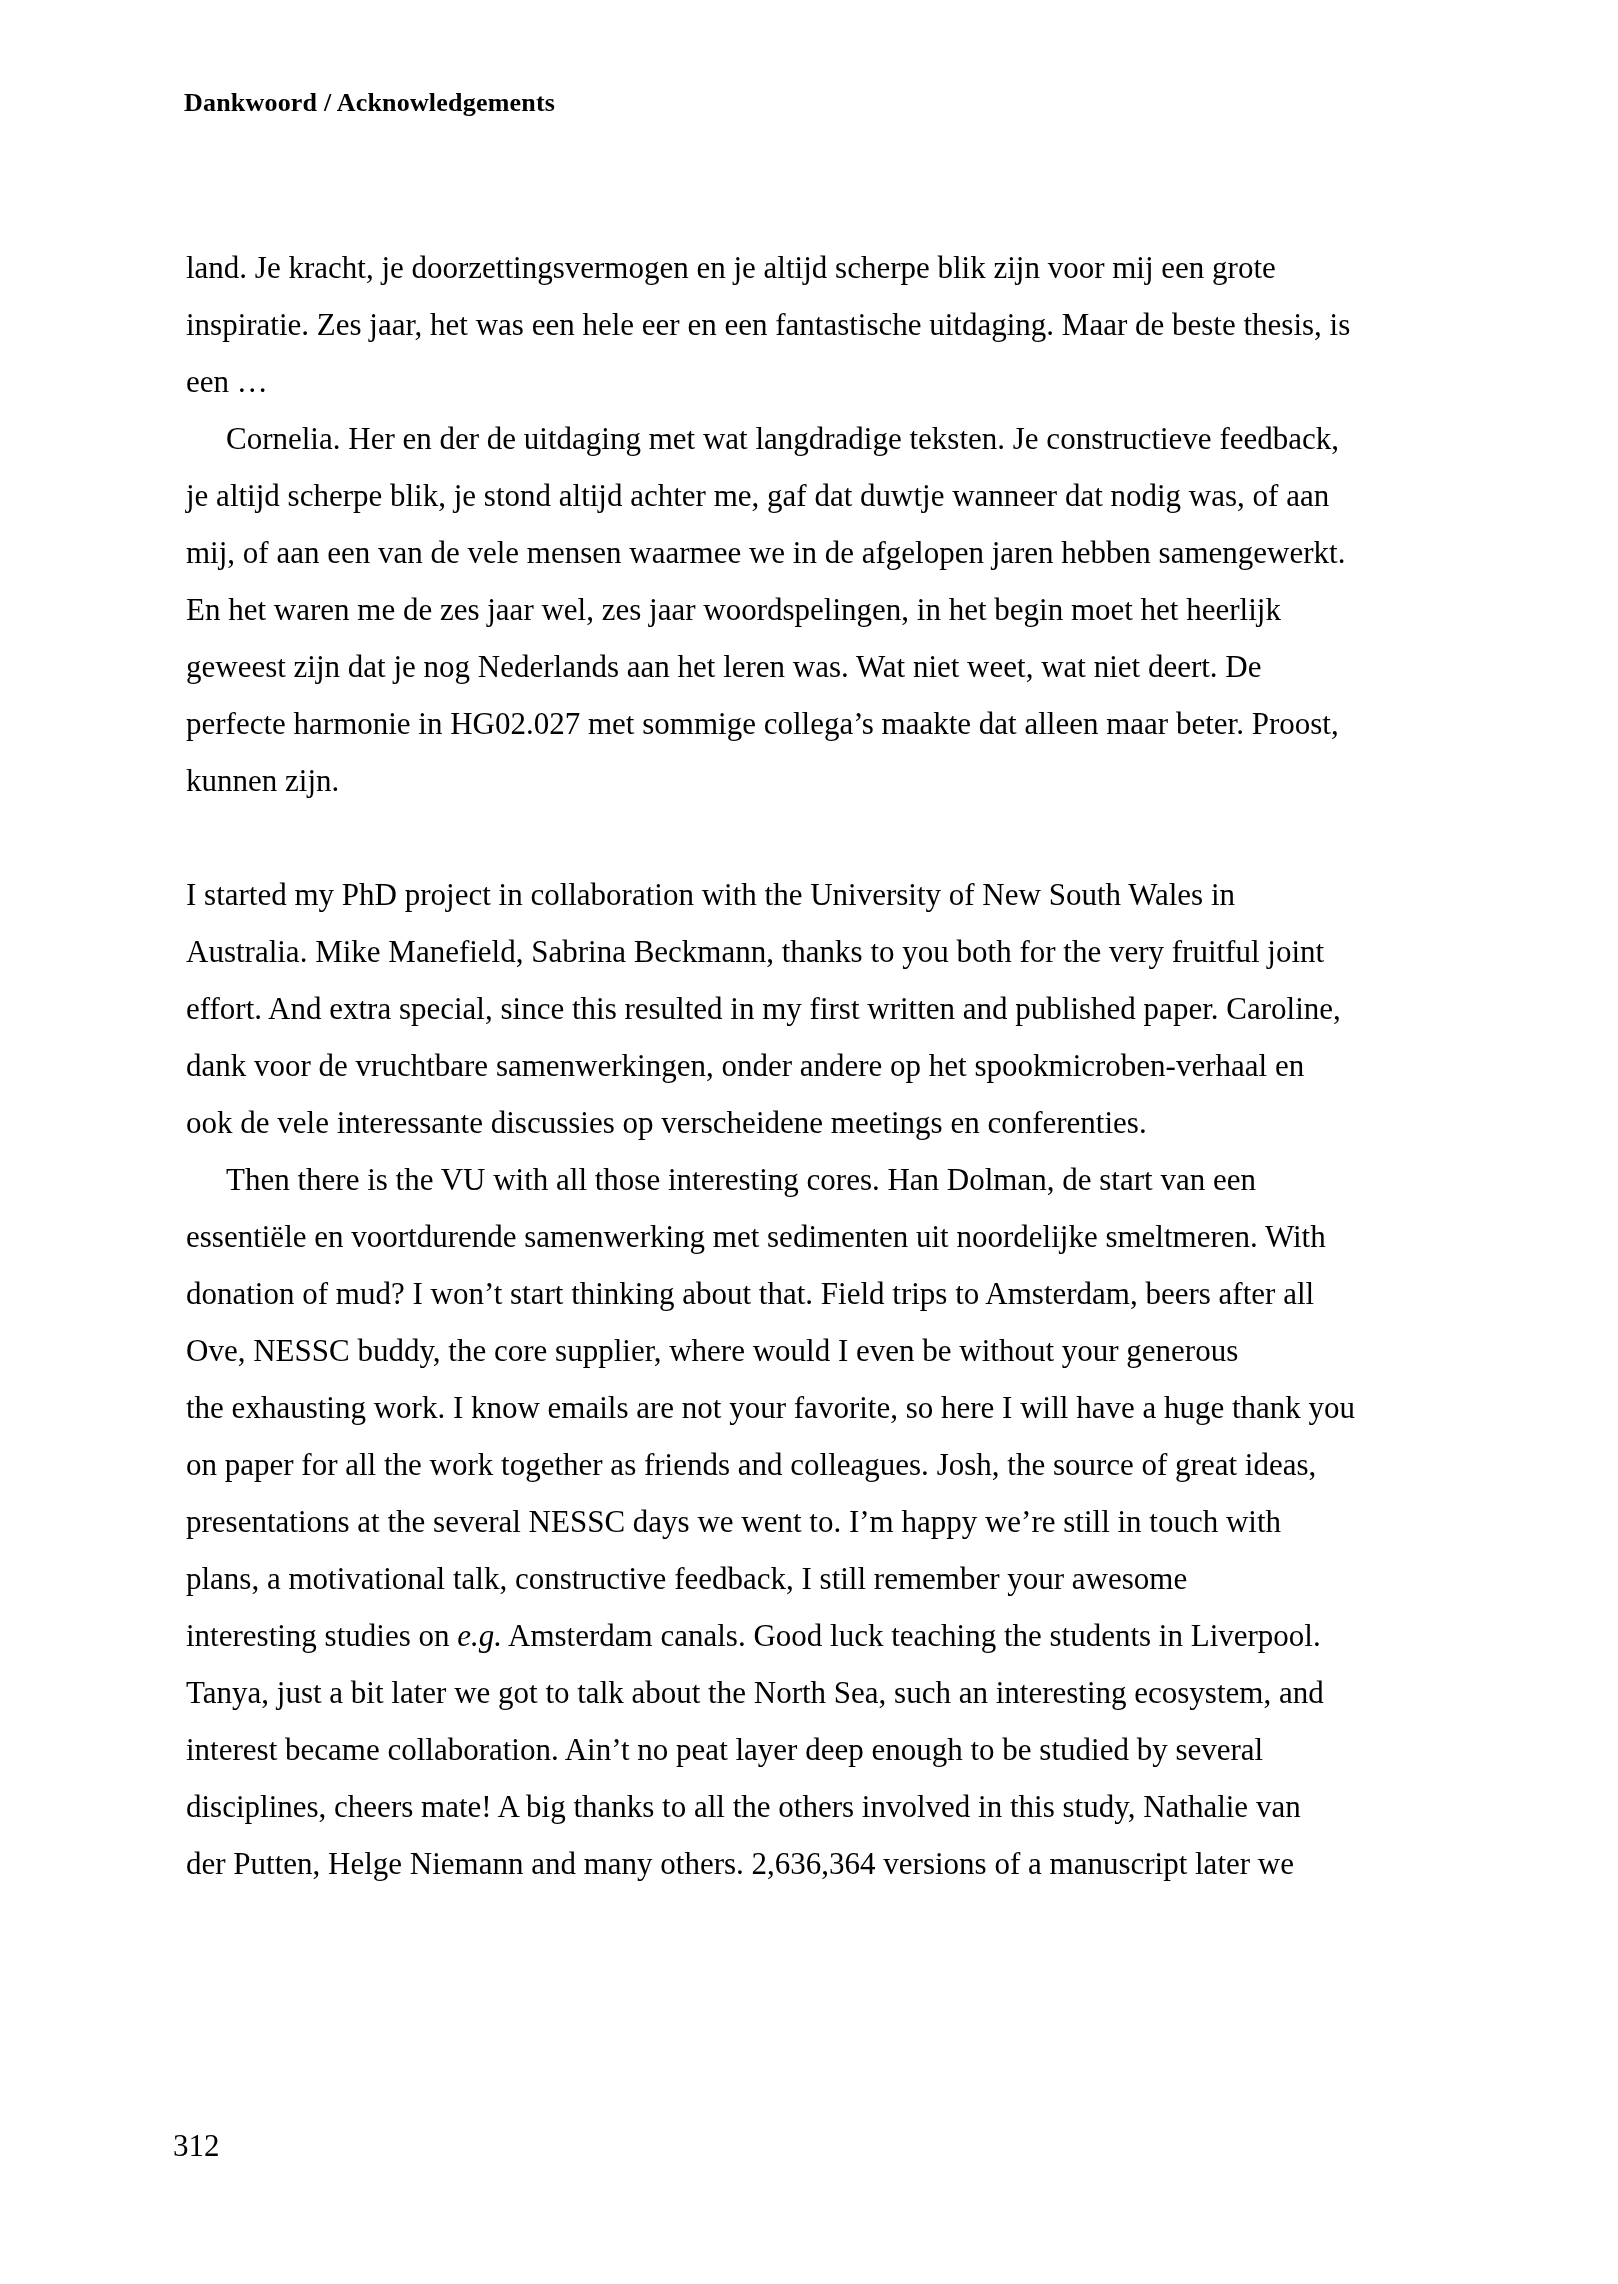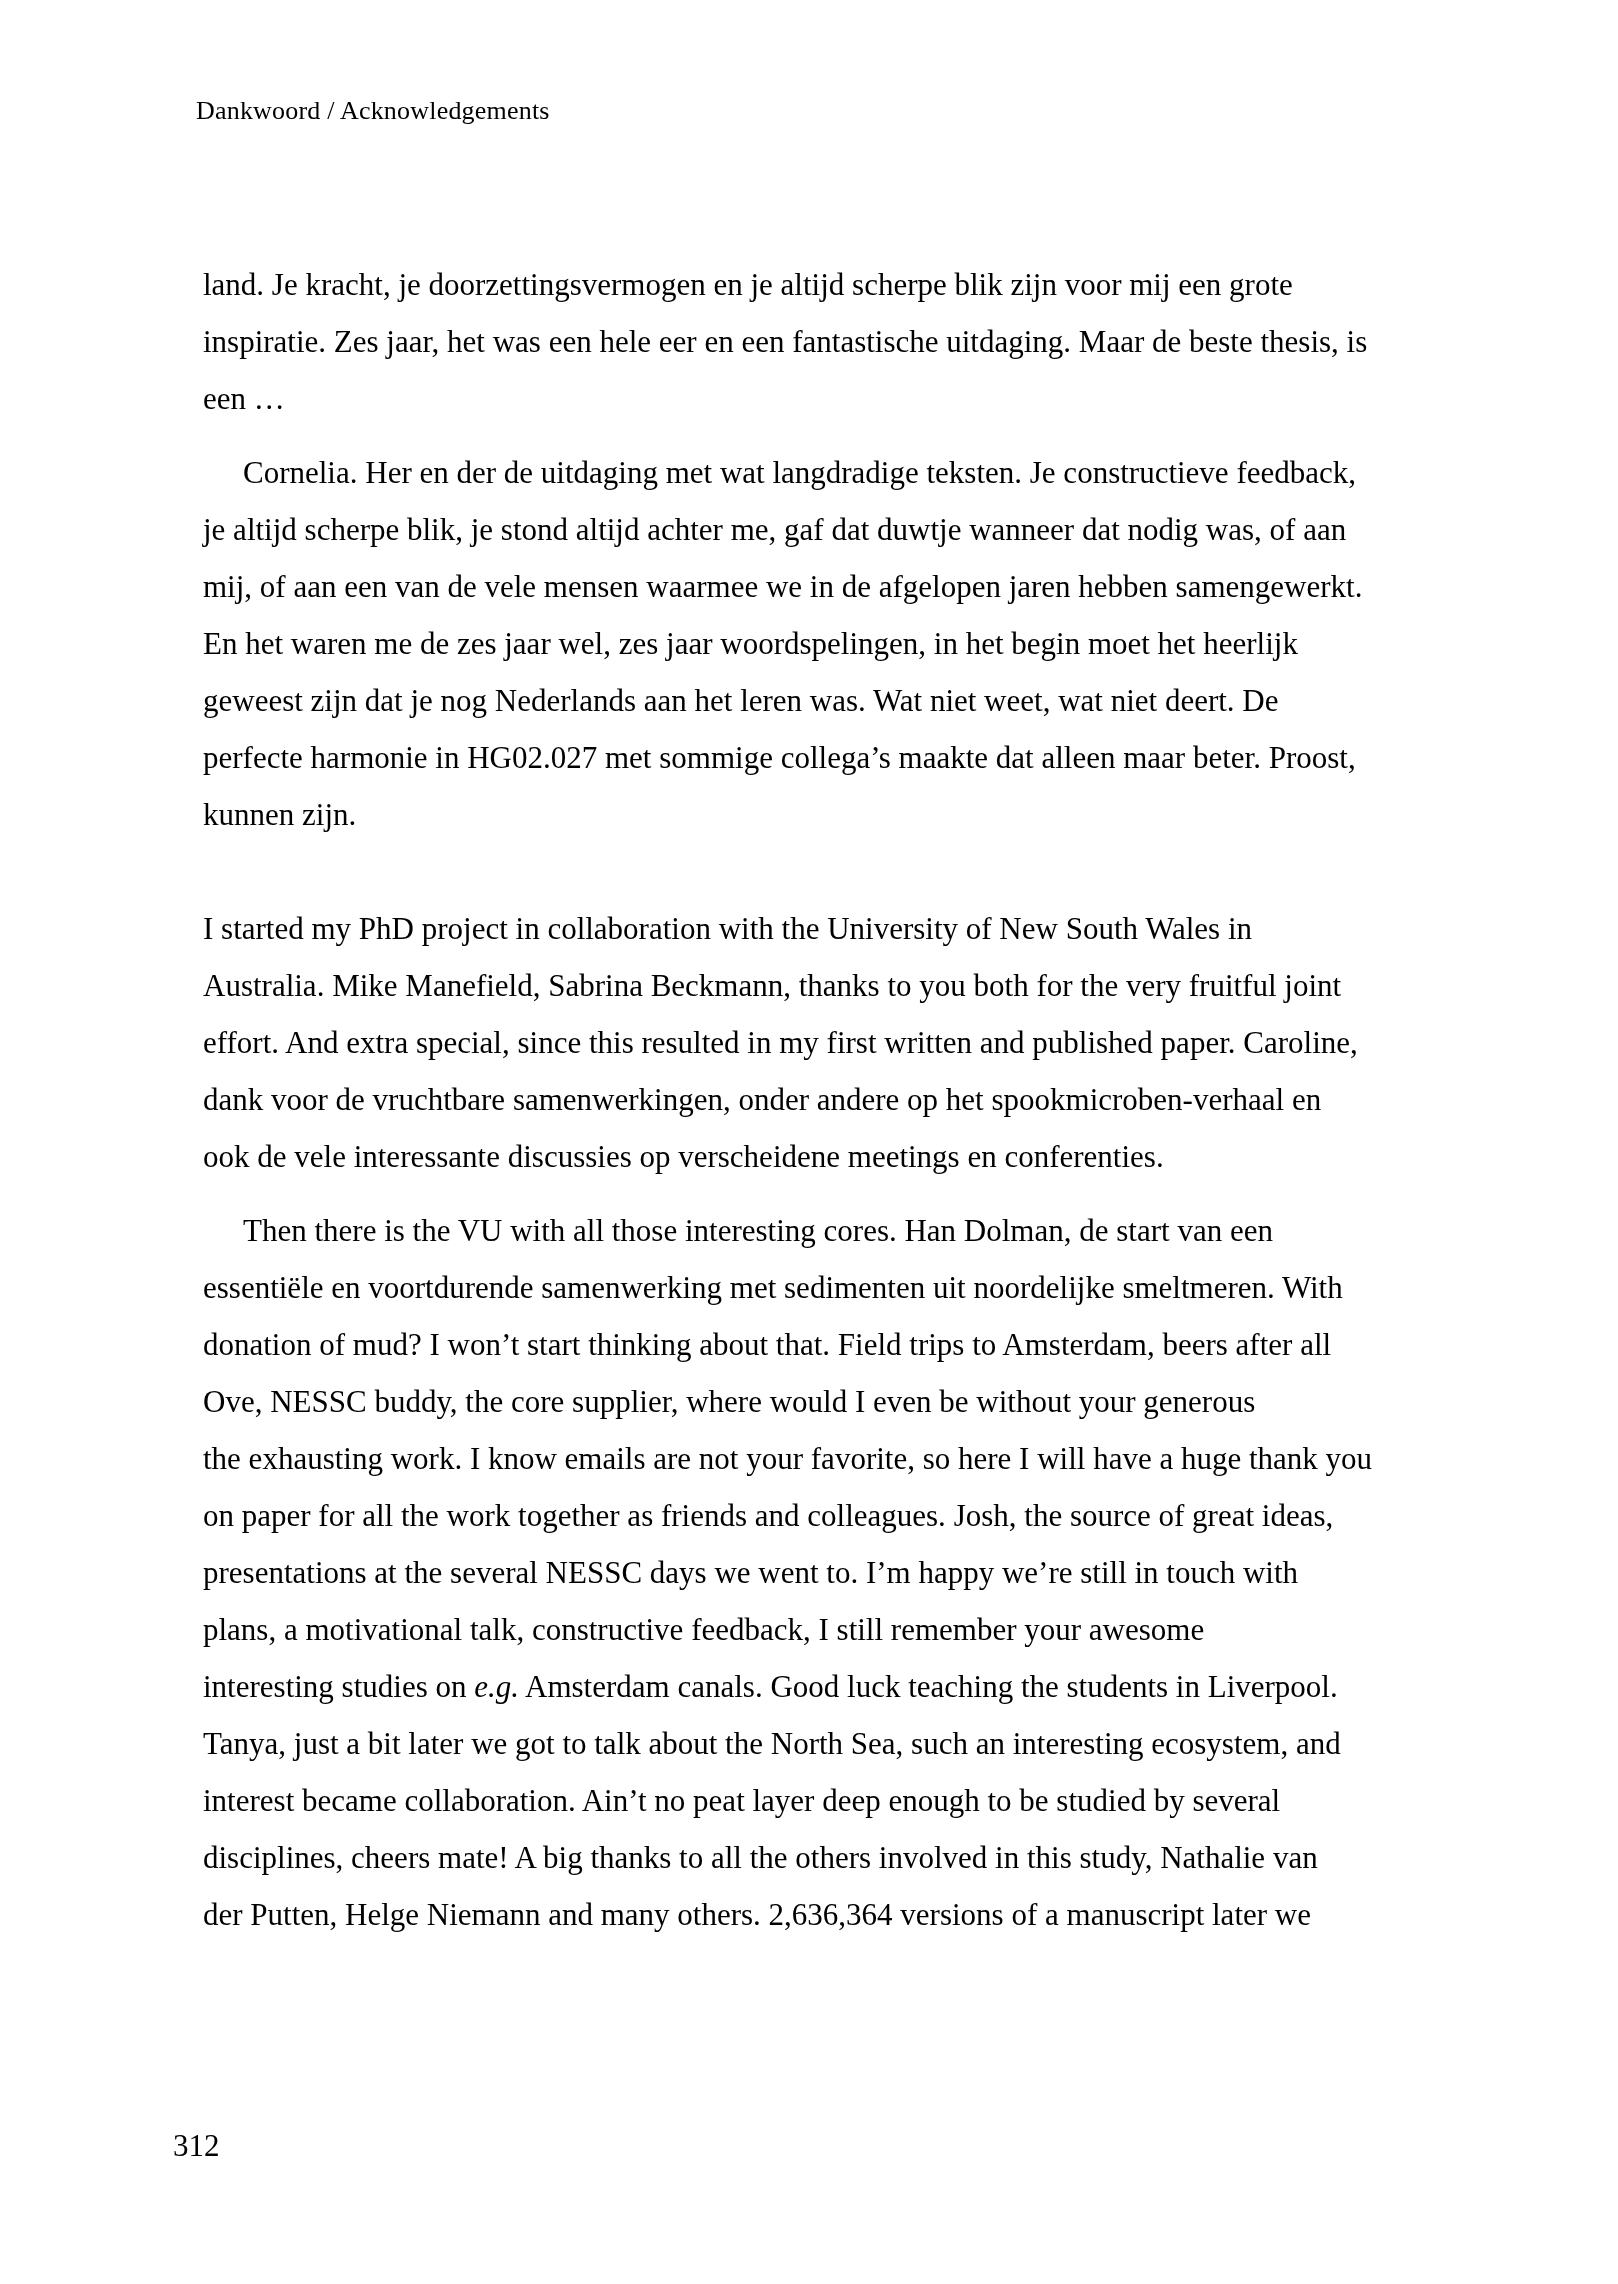--- a/index.html
+++ b/index.html
@@ -12,37 +12,36 @@
     width: 1618px;
     height: 2284px;
     background: #ffffff;
     font-family: "Liberation Serif", "DejaVu Serif", serif;
     color: #000000;
     overflow: hidden;
   }
   .page-header {
     position: absolute;
     left: 184px;
-    top: 96px;
+    top: 88px;
     font-size: 26px;
-    font-weight: normal;
+    font-weight: bold;
     letter-spacing: 0.2px;
     white-space: nowrap;
-    margin-left: 12px;
   }
   .body-text {
     position: absolute;
     left: 186px;
     top: 239px;
     width: 1279px;
     font-size: 31px;
     line-height: 57px;
   }
   .paragraph {
-    margin: 17px;
+    margin: 0;
     padding: 0;
   }
   .paragraph.space-before {
     margin-top: 57px;
   }
   .text-line {
     white-space: nowrap;
   }
   .text-line.indented {
     padding-left: 40px;

